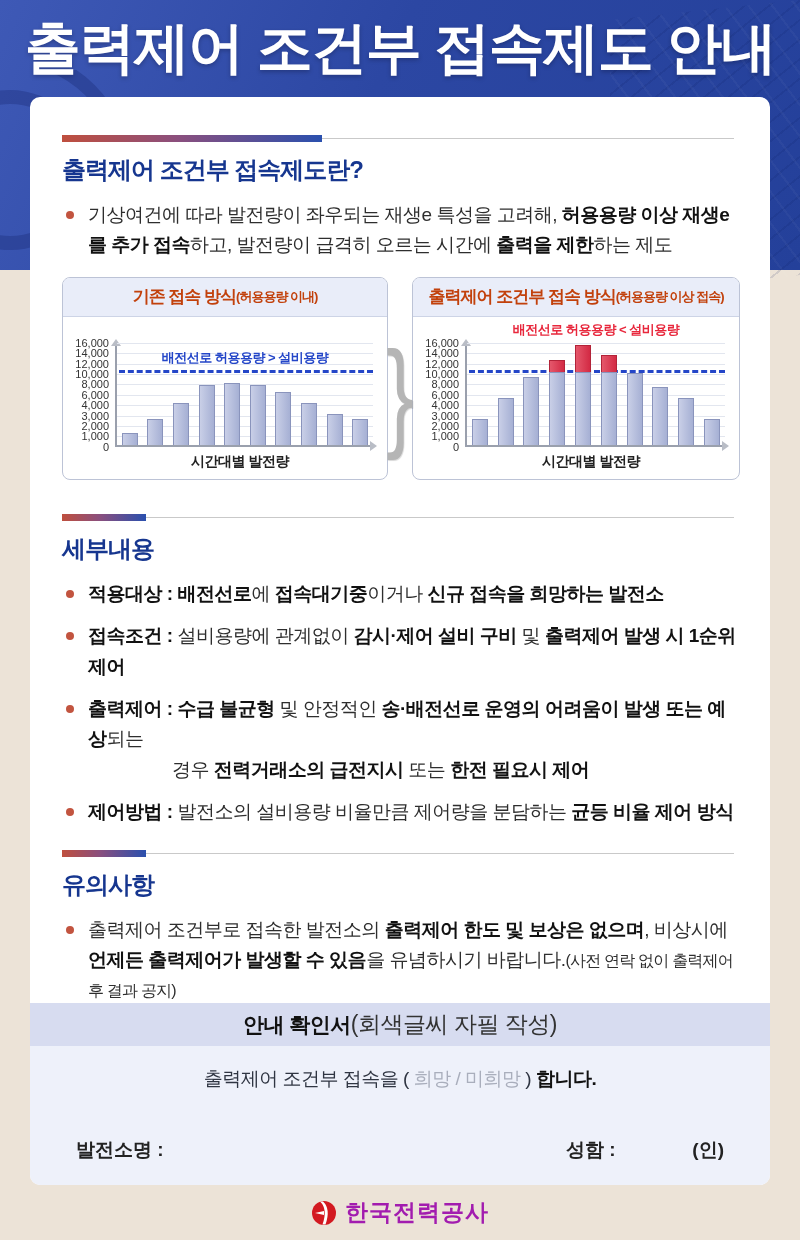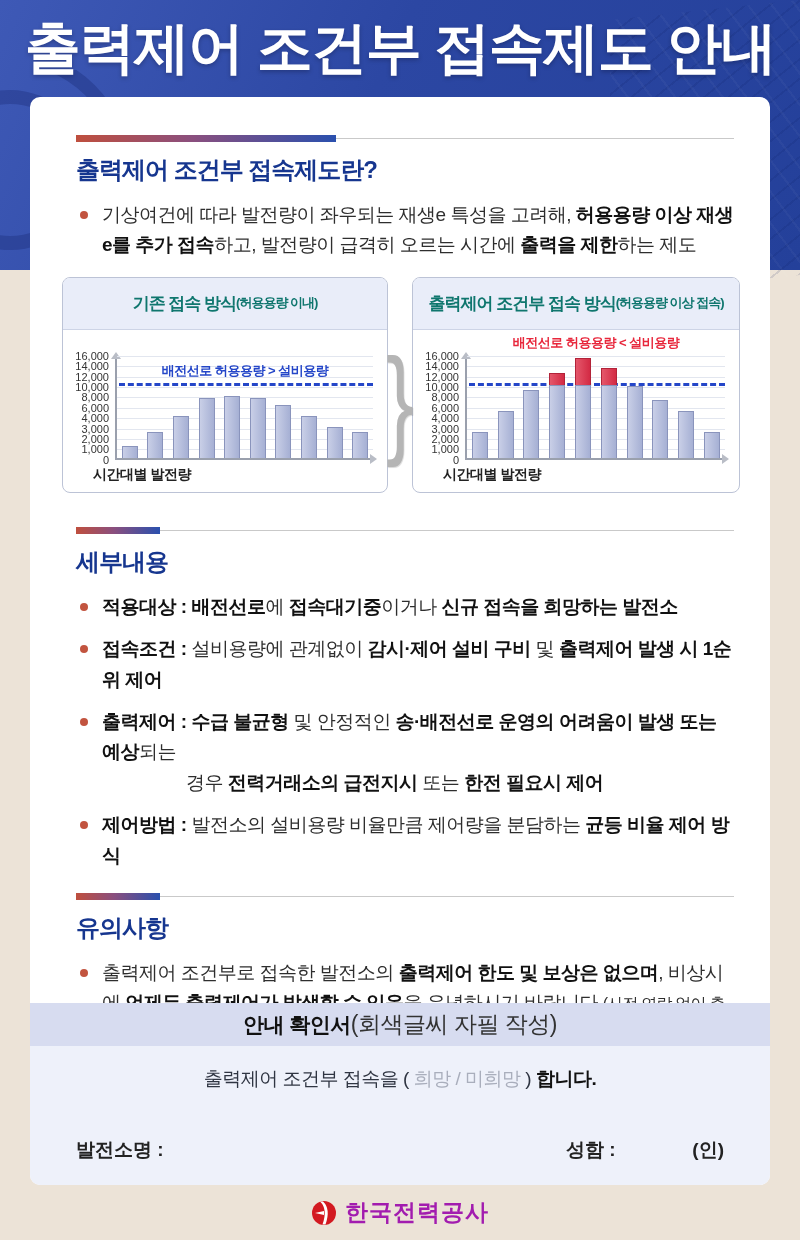--- a/index.html
+++ b/index.html
@@ -20,21 +20,21 @@
     transform:skewY(-6deg); transform-origin:top right; }
 
   .header { position:absolute; top:0; left:0; width:800px; height:97px;
     display:flex; align-items:center; justify-content:center; }
   .header h1 { color:#fff; font-size:56px; font-weight:800; letter-spacing:-1.5px;
     text-shadow:0 2px 4px rgba(0,0,20,.25); }
 
   
   .card { position:absolute; left:30px; top:97px; width:740px; height:1088px;
     background:#fff; border-radius:10px; overflow:hidden; }
-  .section { padding:0 32px;margin-left:14px; }
+  .section { padding:0 32px; }
 
   .rule { position:relative; height:7px; margin-top:38px; }
   .rule::before { content:''; position:absolute; left:0; right:4px; top:3px; border-top:1px solid #c9c9c9; }
   .rule .seg { position:absolute; left:0; top:0; height:7px;
     background:linear-gradient(90deg,#bf4f3e 0%,#8a4f7e 45%,#2a50ae 100%); }
   .seg-lg { width:260px; } .seg-sm { width:84px; }
 
   h2.sec-h { color:#16368f; font-size:24px; font-weight:800; letter-spacing:-1px; margin-top:12px; }
 
   ul.blist { list-style:none; margin-top:14px; }
@@ -44,22 +44,22 @@
     border-radius:50%; background:#c2543f; }
   .b { font-weight:800; color:#111; }
   .grey { color:#a9aebc; }
   .sm { font-size:16px; letter-spacing:-0.8px; }
 
   
   .charts-row { display:flex; align-items:stretch; margin-top:16px; padding:0 30px 0 32px; }
   .chart-panel { border:1px solid #bcc3d6; border-radius:8px; background:#fff; overflow:hidden; }
   .chart-panel.left { width:326px; }
   .chart-panel.right { flex:1; }
-  .chart-title { background:#e9edf9; border-bottom:1px solid #cdd4e6; height:52px;
-    display:flex; align-items:center; justify-content:center; color:#0f766e; white-space:nowrap; }
+  .chart-title { background:#e9edf9; border-bottom:1px solid #cdd4e6; height:39px;
+    display:flex; align-items:center; justify-content:center; color:#c2410c; white-space:nowrap; }
   .chart-title .main { font-size:17px; font-weight:800; letter-spacing:-1px; }
   .chart-title .sub { font-size:13px; font-weight:700; letter-spacing:-1px; }
   .chart-body { display:flex; padding:26px 14px 2px 8px; }
   .yaxis { position:relative; width:44px; height:104px; flex:none; }
   .yaxis span { position:absolute; right:6px; font-size:11px; color:#333; transform:translateY(-50%); }
   .plot { position:relative; flex:1; height:104px;
     border-left:2px solid #9aa0ad; border-bottom:2px solid #9aa0ad; }
   .plot::before { content:''; position:absolute; left:-6px; top:-9px;
     border:5px solid transparent; border-bottom:7px solid #b9bdc6; }
   .plot::after { content:''; position:absolute; right:-9px; bottom:-6px;
@@ -67,21 +67,21 @@
   .grid { position:absolute; left:0; right:0; height:0; border-top:1px solid #e2e6ef; }
   .limit { position:absolute; left:2px; right:0; height:0; border-top:3px dashed #2446c8; }
   .bars { position:absolute; left:0; right:0; top:0; bottom:0;
     display:flex; align-items:flex-end; justify-content:space-around; }
   .barwrap { display:flex; flex-direction:column; justify-content:flex-end; width:16px; }
   .bar-blue { background:linear-gradient(90deg,#c9cfe7,#a6b0d4); border:1px solid #8a94bc; border-bottom:none; }
   .bar-red { background:linear-gradient(90deg,#e4576b,#d32a44); border:1px solid #b22339; border-bottom:none; }
   .annotation { position:absolute; width:100%; text-align:center; font-size:13px; font-weight:800; letter-spacing:-0.5px; }
   .ann-above-line { top:6px; }
   .ann-top { top:-22px; }
-  .xlabel { text-align:left; font-size:14px; font-weight:800; color:#222; letter-spacing:-0.5px; padding:4px 0 8px 30px; }
+  .xlabel { text-align:center; font-size:14px; font-weight:800; color:#222; letter-spacing:-0.5px; padding:4px 0 8px 30px; }
   .brace { width:24px; flex:none; display:flex; align-items:center; justify-content:center;
     color:#b5b5b5; font-size:120px; font-weight:400; line-height:1;
     text-shadow:1px 1px 1px rgba(0,0,0,.15); transform:scaleX(.7); margin-top:30px; }
 
   
   .confirm { position:absolute; left:0; bottom:0; width:100%; }
   .confirm-head { height:43px; background:#d7dcf0; display:flex; align-items:center; justify-content:center;
     color:#222; letter-spacing:-0.5px; }
   .confirm-head .b { font-size:21px; }
   .confirm-head .sub { font-size:23px; color:#333; }

